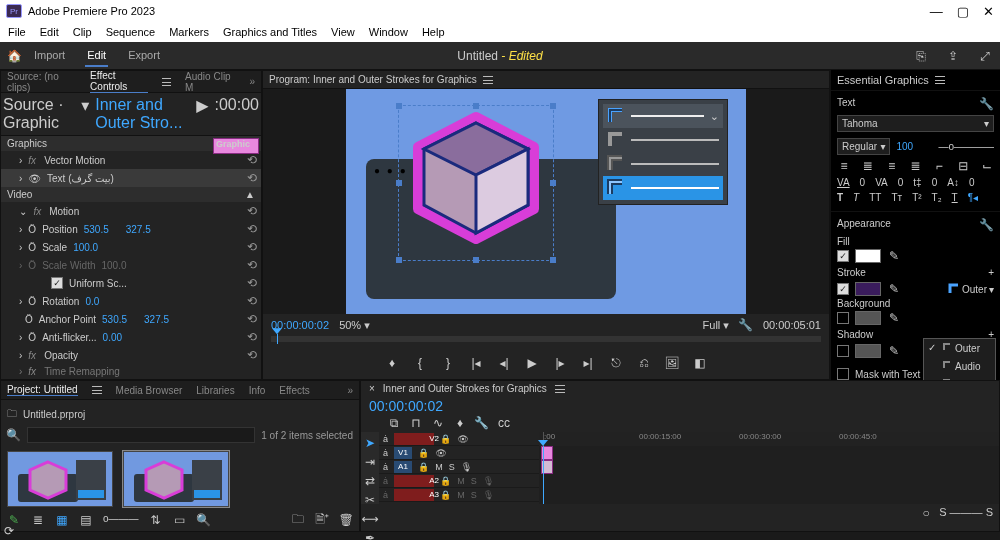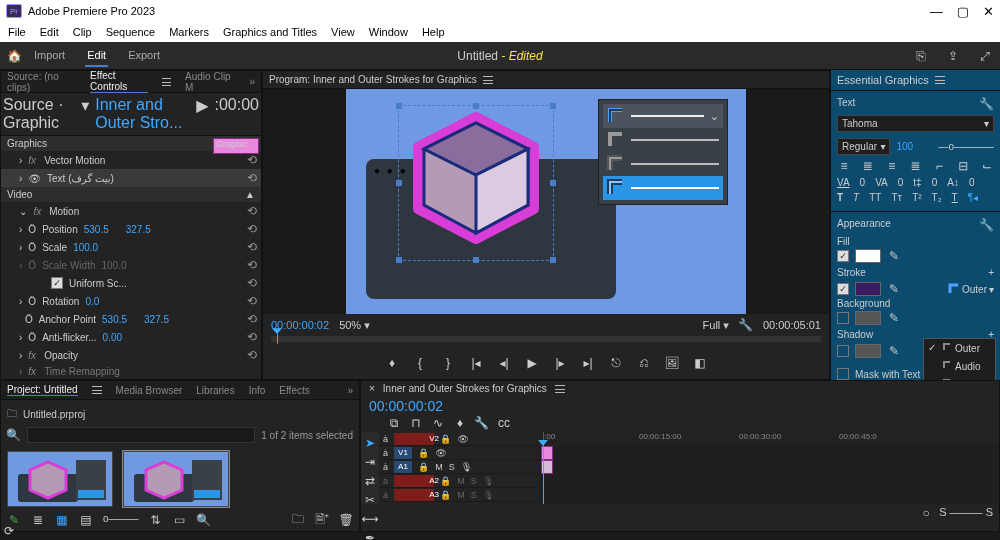--- a/index.html
+++ b/index.html
@@ -43,21 +43,21 @@
   .cube-icon { position:absolute; left:60px; top:20px; }
   .sel-handles { position:absolute; border:1px dashed #4a7dc9; }
   .sel-handles .h { position:absolute; width:6px; height:6px; background:#4a7dc9; }
   .stroke-popup { position:absolute; right:18px; top:10px; width:130px; background:#3a4047; border:1px solid #222; padding:4px; }
   .stroke-popup .srow { height:24px; display:flex; align-items:center; gap:6px; padding:0 4px; }
   .stroke-popup .srow.sel { background:#2a94e6; }
   .prog-ctrl { height: 24px; display:flex; align-items:center; padding: 0 8px; gap: 10px; font-size: 11px; }
   .prog-trans { height: 34px; display:flex; align-items:center; justify-content:center; gap: 14px; }
   .ic { width:14px; height:14px; display:inline-flex; align-items:center; justify-content:center; font-size:12px; color:#ccc; cursor:pointer; }
   
-  .right-col { width: 170px; background:#0c4a6e; border-left:1px solid #111; height:448px; overflow:hidden; }
+  .right-col { width: 170px; background:#000000; border-left:1px solid #111; height:448px; overflow:hidden; }
   .eg-head { padding: 4px 6px; font-size: 11px; display:flex; align-items:center; gap:6px; }
   .eg-sec { border-top:1px solid #111; padding:6px; font-size:10px; }
   .eg-sec .sec-h { display:flex; align-items:flex-start; justify-content:space-between; margin-bottom:4px; }
   .eg-dd { background:#1e1e1e; border:1px solid #444; padding:2px 4px; margin-bottom:4px; display:flex; justify-content:space-between; }
   .eg-row { display:flex; align-items:center; gap:6px; padding:2px 0; }
   .sw { width:26px; height:14px; border:1px solid #666; }
   .strmenu { position:absolute; background:#1e1e1e; border:1px solid #555; font-size:10px; }
   .strmenu .mi { padding:3px 10px 3px 18px; position:relative; }
   .strmenu .mi.sel::before { content:"✓"; position:absolute; left:4px; }
   
@@ -147,21 +147,21 @@
       <span style="margin-left:auto;color:#888;">»</span>
     </div>
     <div class="src-row">
       <span>Source · Graphic</span>
       <span>▾</span>
       <span class="link">Inner and Outer Stro...</span>
       <span style="margin-left:auto;">▶</span>
       <span>:00:00</span>
     </div>
     <div style="position:relative;">
-      <div style="position:absolute; right:2px; top:2px; height:16px; width:46px; background:#e888de; border:1px solid #8a2b83; font-size:9px; padding:0 2px;"><span>Graphic</span></div>
+      <div style="position:absolute; right:2px; top:2px; height:16px; width:46px; background:#e888de; border:1px solid #8a2b83; font-size:9px; padding:0 2px;font-weight:bold;"><span>Graphic</span></div>
     </div>
     <div class="prop-list">
       <div class="prop-head">
           <span>Graphics</span>
           <span class="stop" style="margin-left:auto;">▲</span>
         </div>
       <div class="prop-row">
           <span>›</span>
           <span class="fx">fx</span>
           <span>Vector Motion</span>

